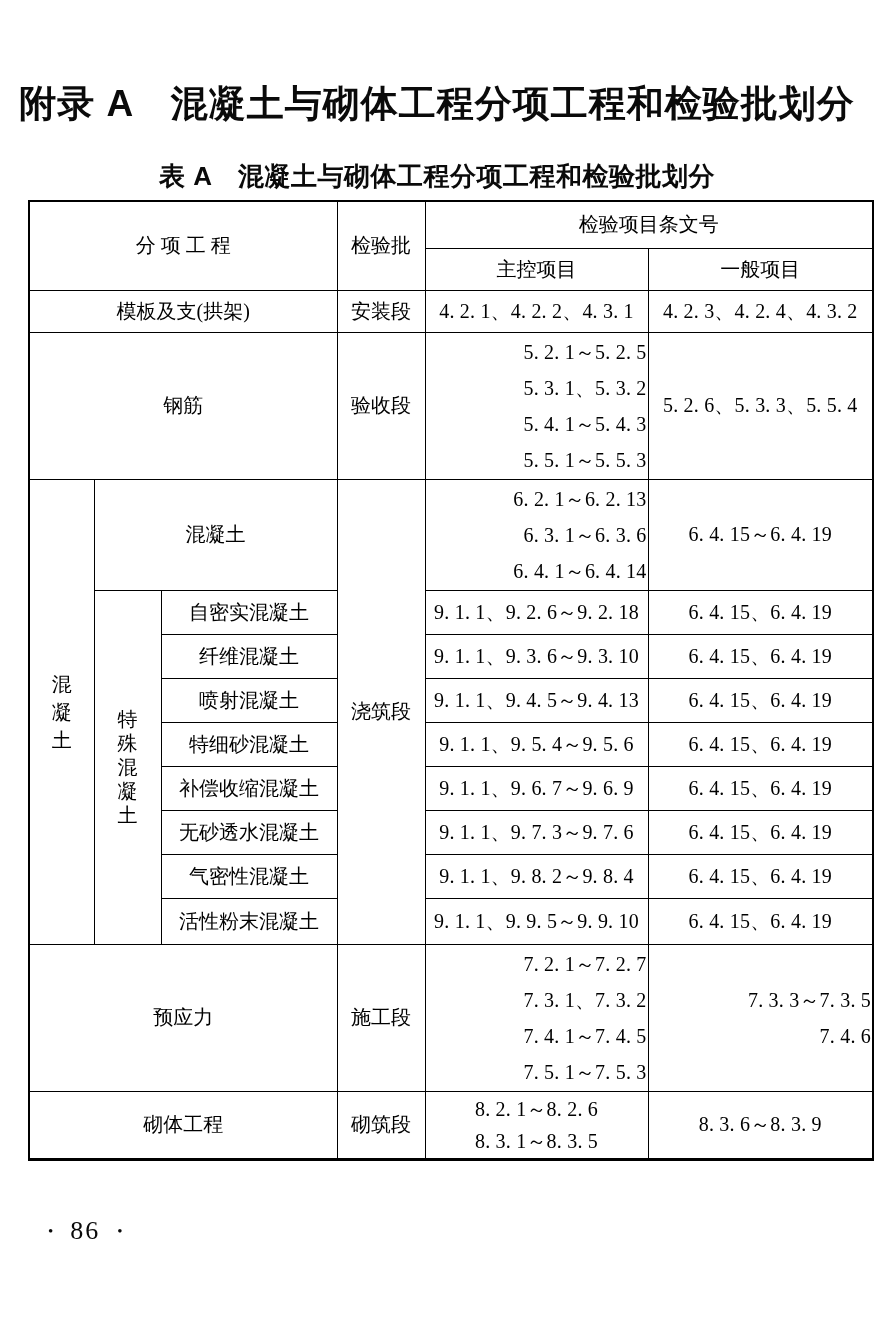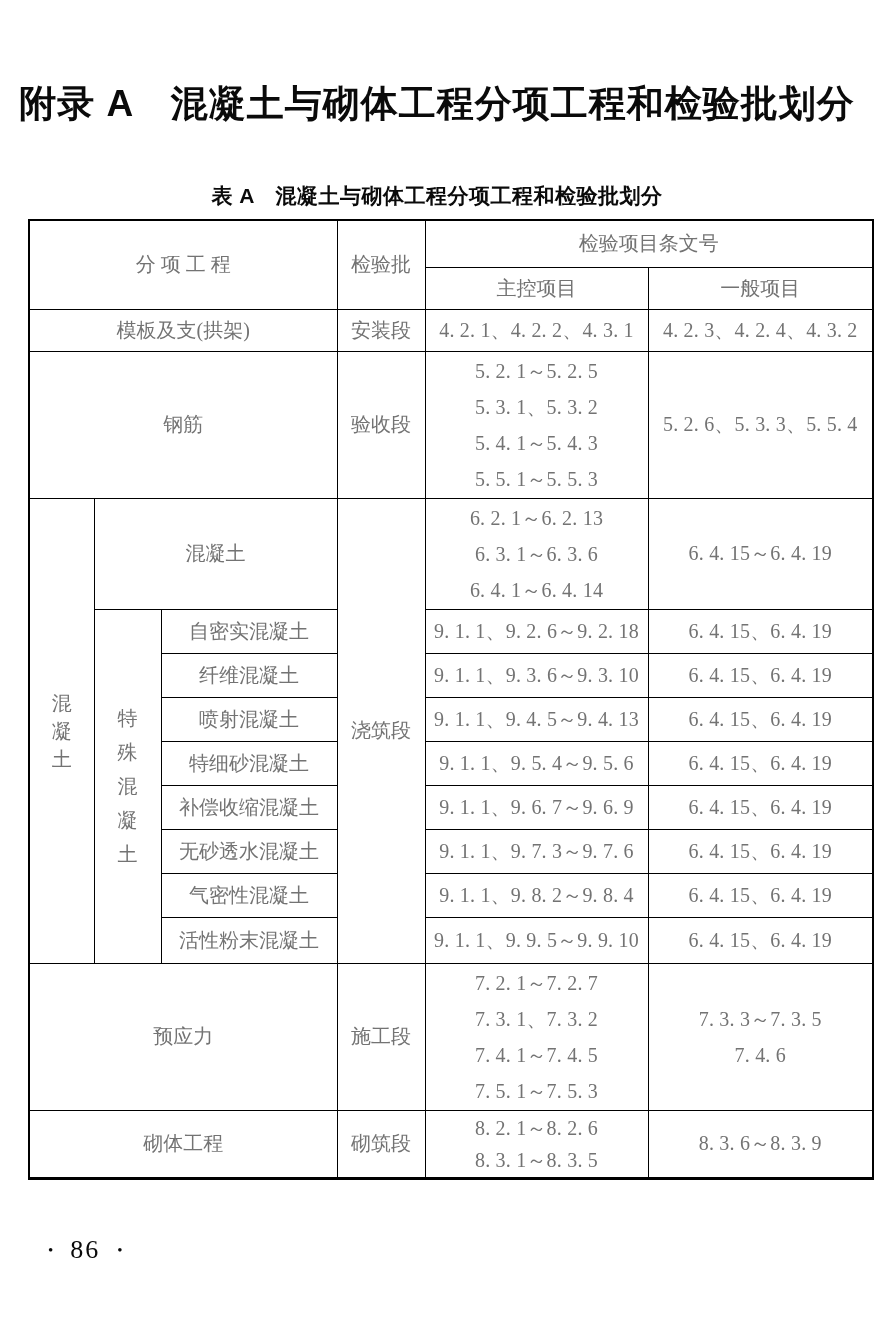--- a/index.html
+++ b/index.html
@@ -21,67 +21,67 @@
     padding-top: 83px;
     font-family: "Liberation Sans", "DejaVu Sans", sans-serif;
     font-weight: 700;
     font-size: 37px;
     line-height: 42px;
     text-align: center;
     letter-spacing: 1px;
     color: #0a0a0a;
   }
   .table-title {
-    margin-top: 57px;
+    margin-top: 38px;
     font-family: "Liberation Sans", "DejaVu Sans", sans-serif;
     font-weight: 700;
-    font-size: 21px;
+    font-size: 26px;
     line-height: 27px;
     text-align: center;
     letter-spacing: 0.5px;
     color: #0a0a0a;
   }
   table.main-table {
     margin: 10px 0 0 28px;
     border-collapse: collapse;
     table-layout: fixed;
     border: 2px solid #000;
     border-bottom-width: 3px;
   }
   table.main-table td {
     border: 1px solid #000;
     padding: 1px;
     text-align: center;
     vertical-align: middle;
     font-size: 20px;
-    color: #737373;
+    color: #000000;
   }
   td.num { font-size: 19px; letter-spacing: 0.2px; white-space: nowrap; }
-  .lines span { display: block; line-height: 36px; }
+  .lines span { display: block; line-height: 36px; text-align: right; }
   .lines-tight span { display: block; line-height: 32px; }
   
   tr.rh1 { height: 47px; }
   tr.rh2 { height: 42px; }
   tr.r42 { height: 42px; }
   tr.r143 { height: 143px; }
   tr.r110 { height: 110px; }
   tr.r44 { height: 44px; }
   tr.r46 { height: 46px; }
   tr.r144 { height: 144px; }
   tr.r65 { height: 65px; margin-top: 16px; }
   
   .vtext {
     width: 1.1em;
     margin: 0 auto;
     line-height: 28px;
     font-size: 20px;
     word-break: break-all;
     text-align: center;
   }
-  .vtext.special { line-height: 34px; }
+  .vtext.special { line-height: 24px; }
   .page-num {
     display: inline-flex;
     align-items: center;
     margin: 52px 0 0 48px;
     font-size: 26px;
     line-height: 30px;
     color: #0a0a0a;
   }
   .page-num .dot { font-size: 15px; }
   .page-num .val { margin: 3px 17px; letter-spacing: 2px; text-align: center; }

